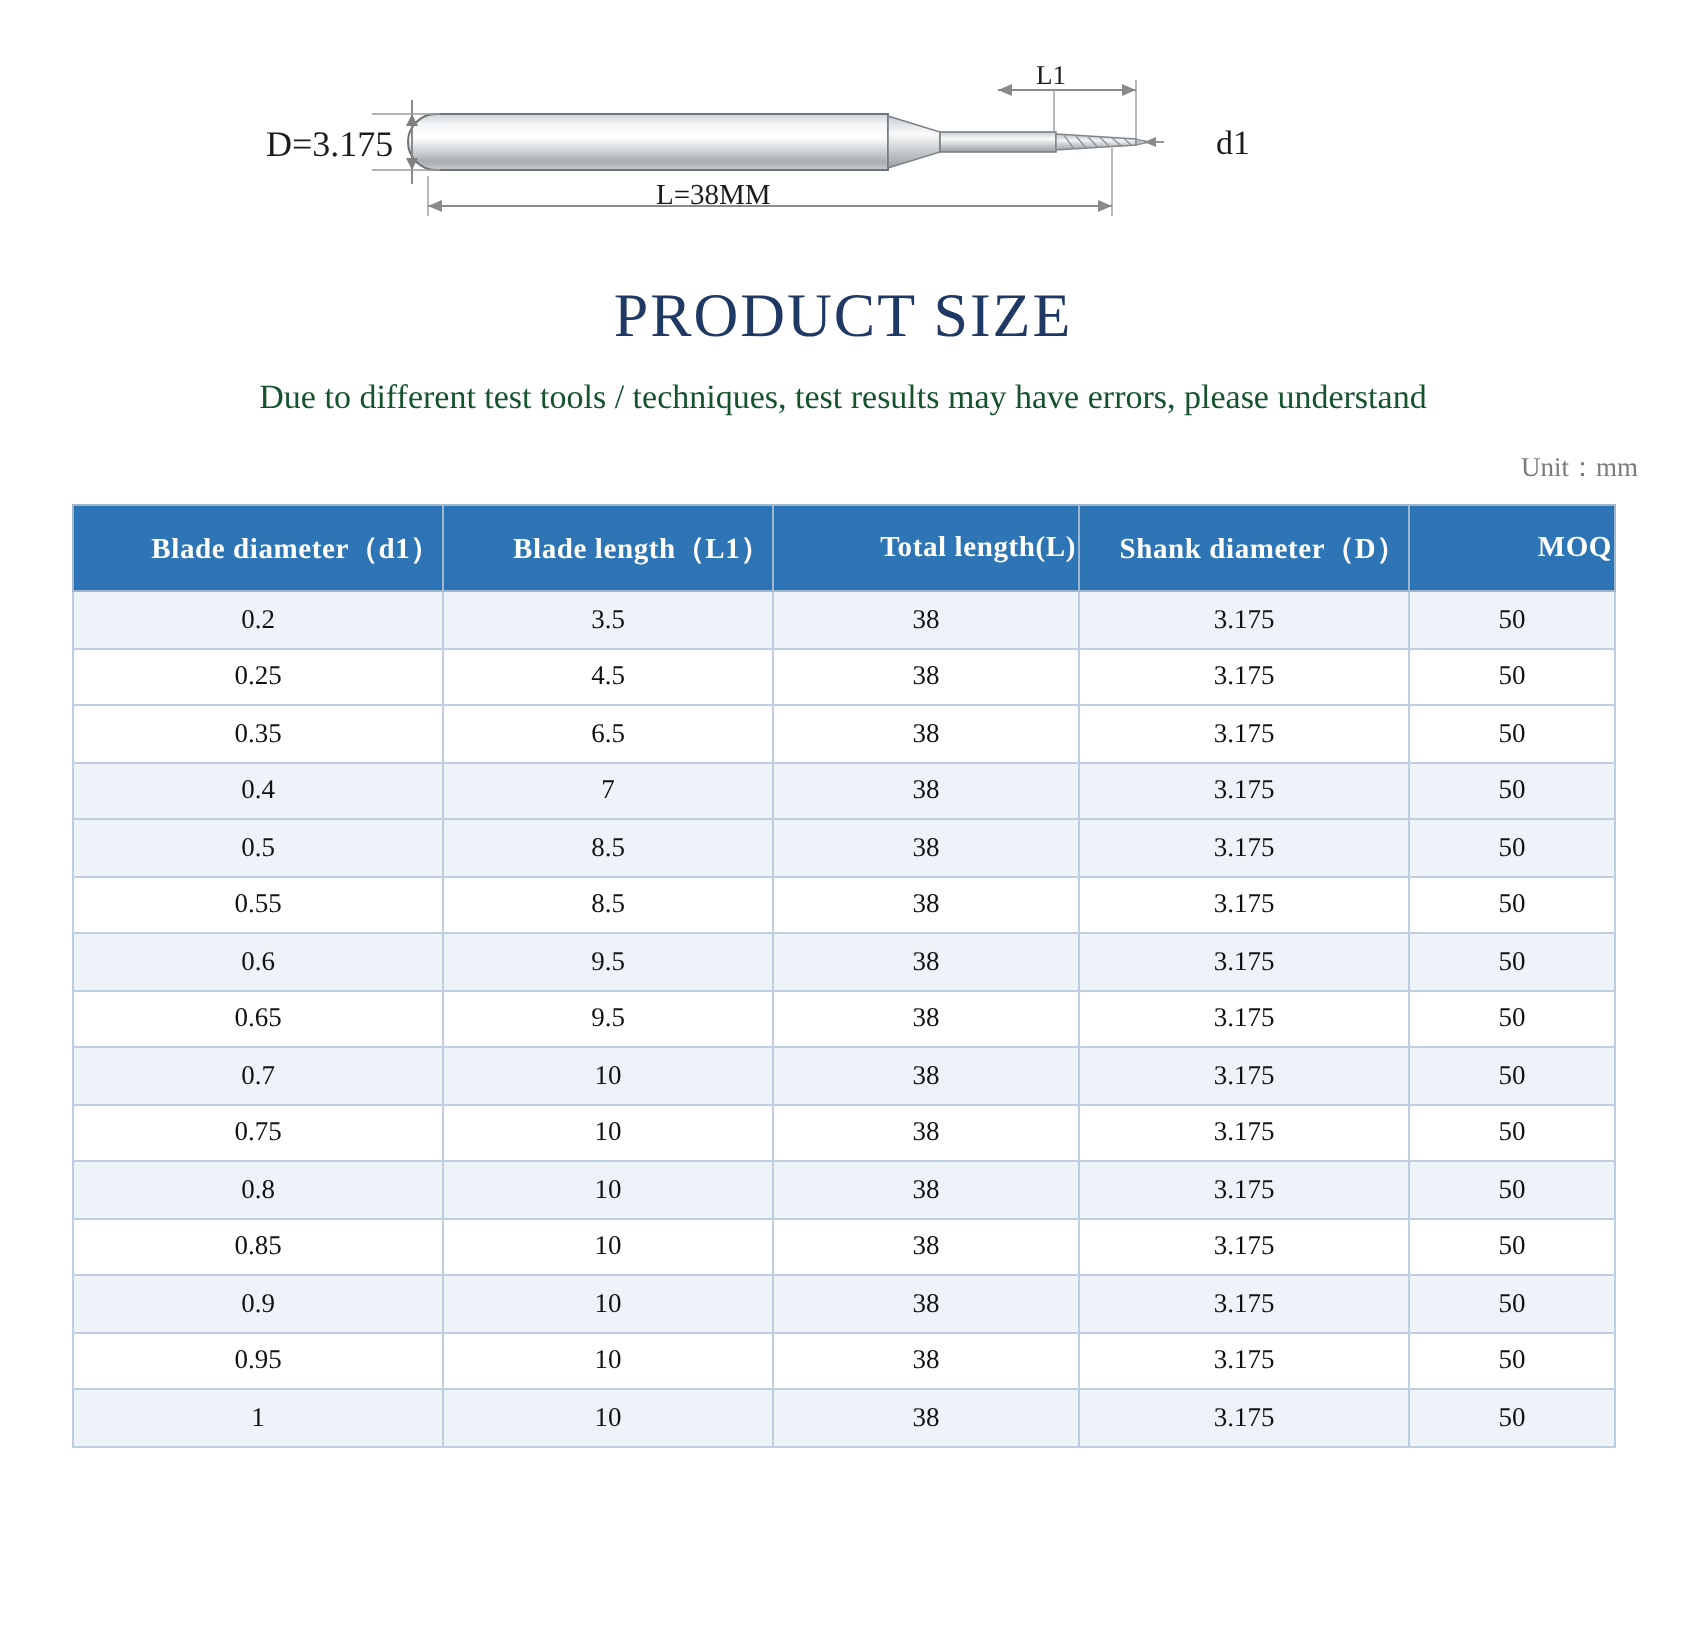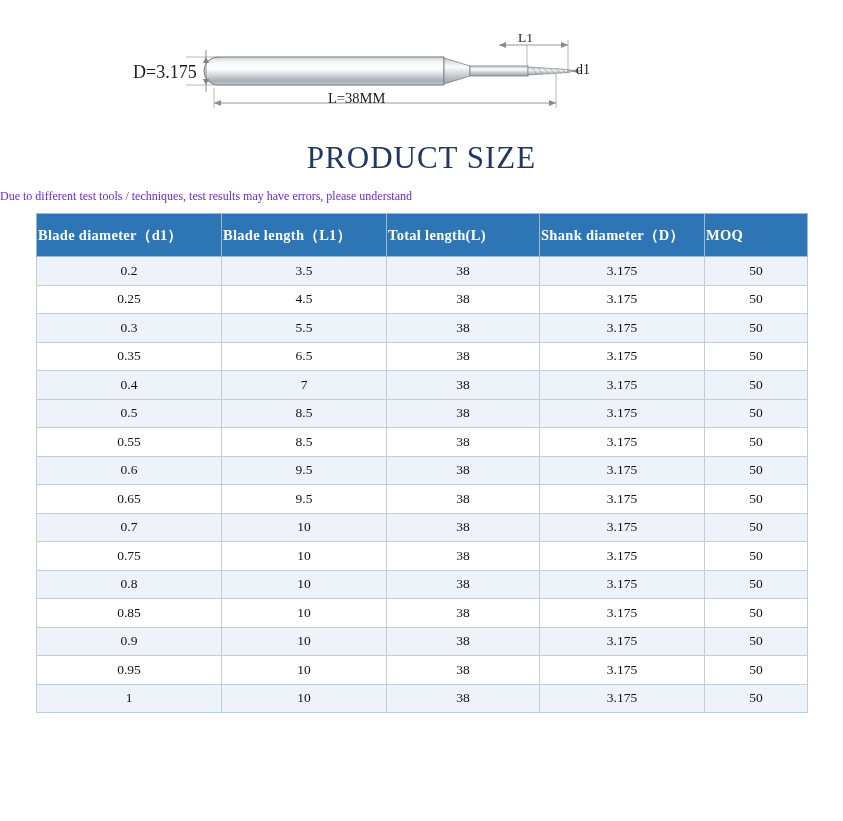--- a/index.html
+++ b/index.html
@@ -37,37 +37,37 @@
   .dim-label {
     position: absolute;
     font-family: "Liberation Serif", serif;
     font-size: 18px;
     color: #1b1b1b;
     white-space: nowrap;
   }
   .label-D { left: 133px; top: 62px; }
   .label-L { left: 328px; top: 90px; font-size: 14.5px; }
   .label-L1 { left: 518px; top: 30px; font-size: 13.5px; }
-  .label-d1 { left: 576px; top: 62px; font-size: 14px; }
+  .label-d1 { left: 608px; top: 62px; font-size: 17px; }
 
   
   .title {
     text-align: center;
     font-family: "Liberation Serif", serif;
     font-size: 31px;
     letter-spacing: 1px;
     color: #1f3864;
     margin: 12px 0 0 0;
     font-weight: normal;
   }
   .subtitle {
-    text-align: left;
-    font-family: "Liberation Serif", serif;
-    font-size: 12px;
-    color: #6d28d9;
+    text-align: center;
+    font-family: "Liberation Serif", serif;
+    font-size: 17px;
+    color: #14532d;
     margin: 13px 0 0 0;
   }
   .unit {
     text-align: right;
     font-family: "Liberation Serif", serif;
     font-size: 13.5px;
     color: #7b7b7b;
     margin: 16px 24px 0 0;
   }
 
@@ -82,21 +82,21 @@
     table-layout: fixed;
   }
   table.size-table th {
     background: #2e75b6;
     color: #ffffff;
     font-family: "Liberation Serif", serif;
     font-size: 14.5px;
     font-weight: bold;
     height: 40px;
     border: 1px solid #9fb8cf;
-    text-align: left;
+    text-align: right;
     letter-spacing: 0.3px;
   }
   table.size-table td {
     font-family: "Liberation Serif", serif;
     font-size: 13.5px;
     height: 25.5px;
     text-align: center;
     border: 1px solid #bfcede;
     color: #111111;
   }
@@ -190,20 +190,21 @@
     </svg>
 
     <div class="dim-label label-D">D=3.175</div>
     <div class="dim-label label-L">L=38MM</div>
     <div class="dim-label label-L1">L1</div>
     <div class="dim-label label-d1">d1</div>
   </div>
 
   <div class="title">PRODUCT SIZE</div>
   <div class="subtitle">Due to different test tools / techniques, test results may have errors, please understand</div>
+  <div class="unit">Unit：mm</div>
 
   <div class="table-wrap">
     <table class="size-table">
       <colgroup>
         <col class="c1">
           <col class="c2">
           <col class="c3">
           <col class="c4">
           <col class="c5">
       </colgroup>
@@ -224,27 +225,20 @@
             <td>3.175</td>
             <td>50</td>
           </tr>
           <tr class="row-odd">
             <td>0.25</td>
             <td>4.5</td>
             <td>38</td>
             <td>3.175</td>
             <td>50</td>
           </tr>
-          <tr class="row-even">
-            <td>0.3</td>
-            <td>5.5</td>
-            <td>38</td>
-            <td>3.175</td>
-            <td>50</td>
-          </tr>
           <tr class="row-odd">
             <td>0.35</td>
             <td>6.5</td>
             <td>38</td>
             <td>3.175</td>
             <td>50</td>
           </tr>
           <tr class="row-even">
             <td>0.4</td>
             <td>7</td>

